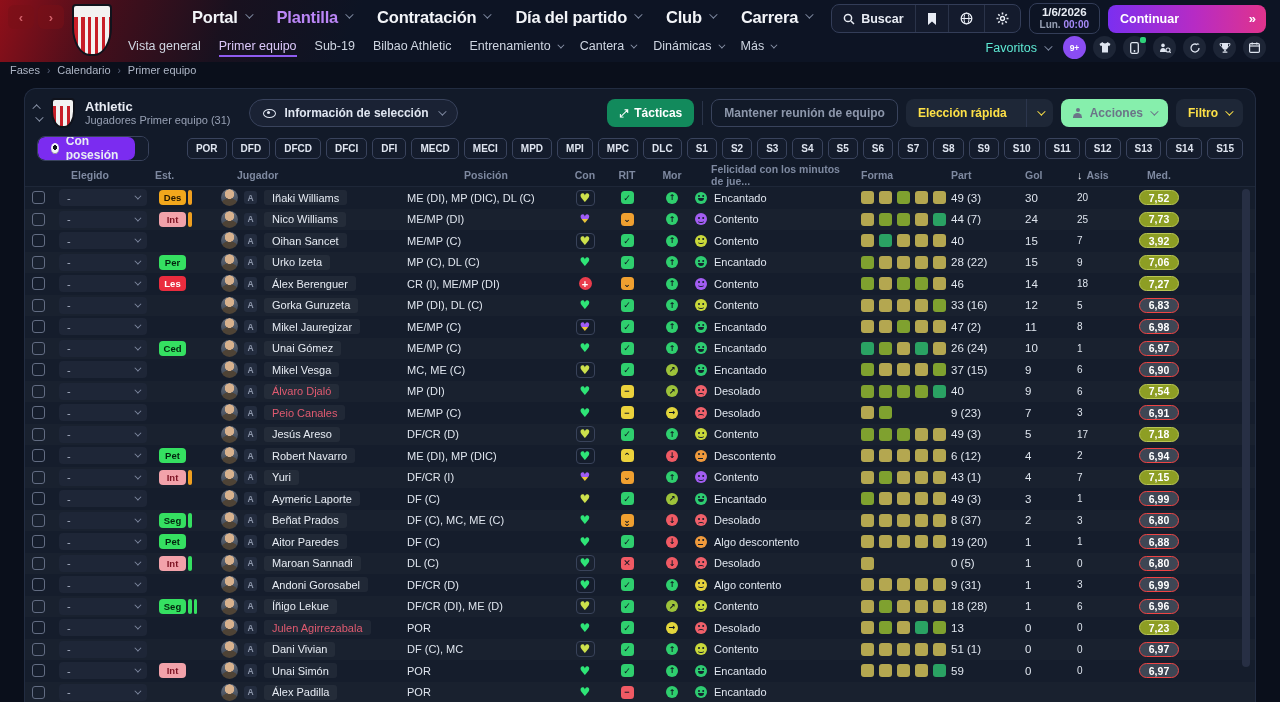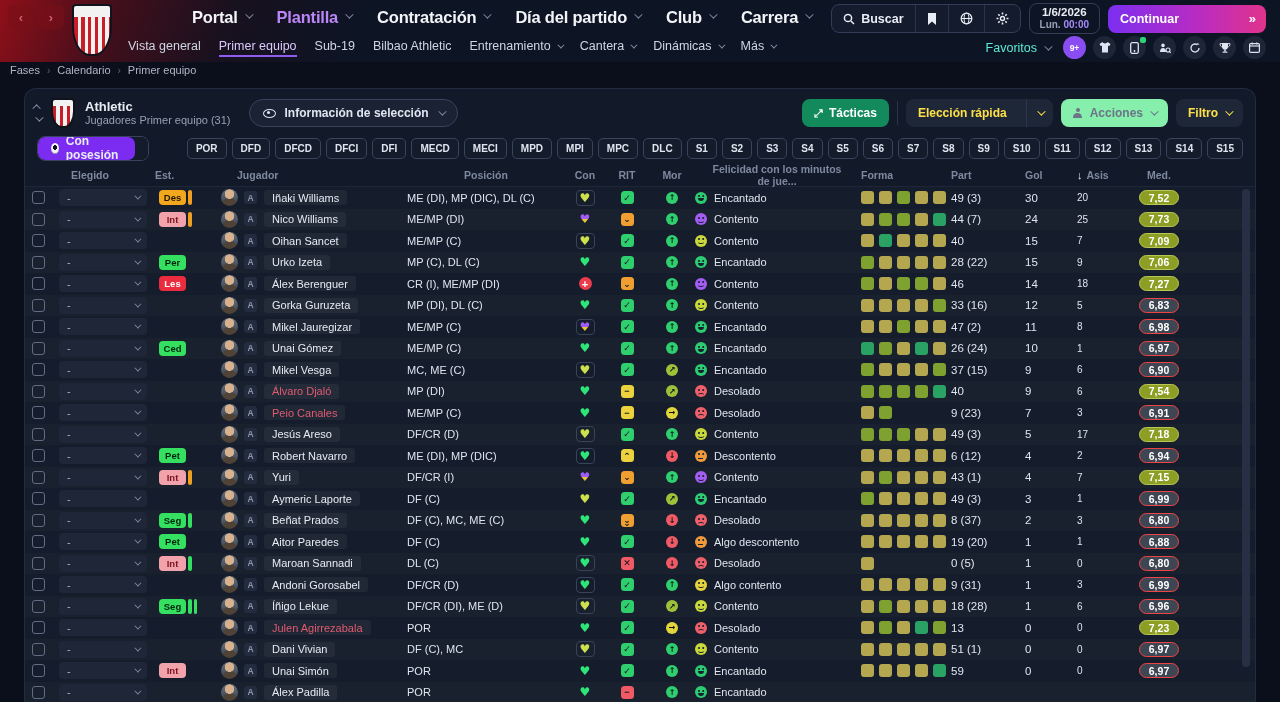--- a/index.html
+++ b/index.html
@@ -81,21 +81,21 @@
   .filters { height:30px; display:flex; align-items:center; padding:0 12px; gap:6px; }
   .toggle { display:flex; height:25px; border-radius:8px; overflow:hidden; border:1px solid #39435c; }
   .tgl { display:flex; align-items:center; gap:7px; padding:0 13px; font-size:12px; font-weight:bold; color:#e8ecf4; background:#141c2c; }
   .tgl.on { background:#7b2cf0; border-radius:7px; }
   .ball { width:11px; height:11px; border-radius:50%; background:radial-gradient(circle at 50% 42%, #10141f 0 2.2px, transparent 2.3px), #f2f4f8; box-shadow:inset 0 -1px 0 rgba(0,0,0,.4); }
   .posfilters { display:flex; gap:5px; margin-left:32px; }
   .pf { height:21px; min-width:30px; padding:0 8px; border:1px solid #39435c; border-radius:5px; background:#141c2c;
     display:flex; align-items:center; justify-content:center; font-size:10px; font-weight:bold; color:#dfe5f0; }
 
   
-  .grid { display:grid; grid-template-columns:34px 96px 56px 196px 158px 40px 44px 46px 148px 94px 72px 48px 60px 84px; align-items:center;text-align:center; }
+  .grid { display:grid; grid-template-columns:34px 96px 56px 196px 158px 40px 44px 46px 148px 94px 72px 48px 60px 84px; align-items:center; }
   .thead { height:24px; font-size:10.5px; font-weight:bold; color:#7e89a0; border-bottom:1px solid #1e2738; }
   .th { display:flex; align-items:center; gap:4px; }
   .th.center { justify-content:center; }
   .th.pl24 { padding-left:26px; }
   .th.pl18 { padding-left:18px; }
   .th.pl14 { padding-left:14px; }
   .th.pl16 { padding-left:16px; }
   .th.pl20 { padding-left:20px; }
   .sortarrow { color:#e8ecf4; font-size:11px; }
   .tbody { position:relative; height:516px; overflow:hidden; }
@@ -365,20 +365,23 @@
       <span class="eye"></span>
       <span>Información de selección</span>
       <span class="chev"></span>
     </div>
     <div class="phead-right">
       <div class="btn btn-tactics">
         <span class="tactic-ic">⤢</span>
         <span>Tácticas</span>
       </div>
       <div class="vsep"></div>
+      <div class="btn btn-outline">
+        <span>Mantener reunión de equipo</span>
+      </div>
       <div class="btn btn-dark btn-split">
         <span class="main">Elección rápida</span>
         <span class="dd">
             <span class="chev"></span>
           </span>
       </div>
       <div class="btn btn-dim">
         <span class="person-ic"></span>
         <span>Acciones</span>
         <span class="chev"></span>
@@ -609,21 +612,21 @@
             <span class="sq f-k"></span>
             <span class="sq f-g"></span>
             <span class="sq f-k"></span>
             <span class="sq f-k"></span>
             <span class="sq f-k"></span>
           </div>
     <div class="cell c-part">40</div>
     <div class="cell c-gol">15</div>
     <div class="cell c-asis">7</div>
     <div class="cell c-center c-med">
-            <span class="med-pill med-olive">7,09</span>
+            <span class="med-pill med-olive">3,92</span>
           </div>
   </div>
 
   <div class="grid row">
     <div class="cell">
             <span class="checkbox"></span>
           </div>
     <div class="cell">
             <span class="pick-dd">
               <span class="pv">-</span>

